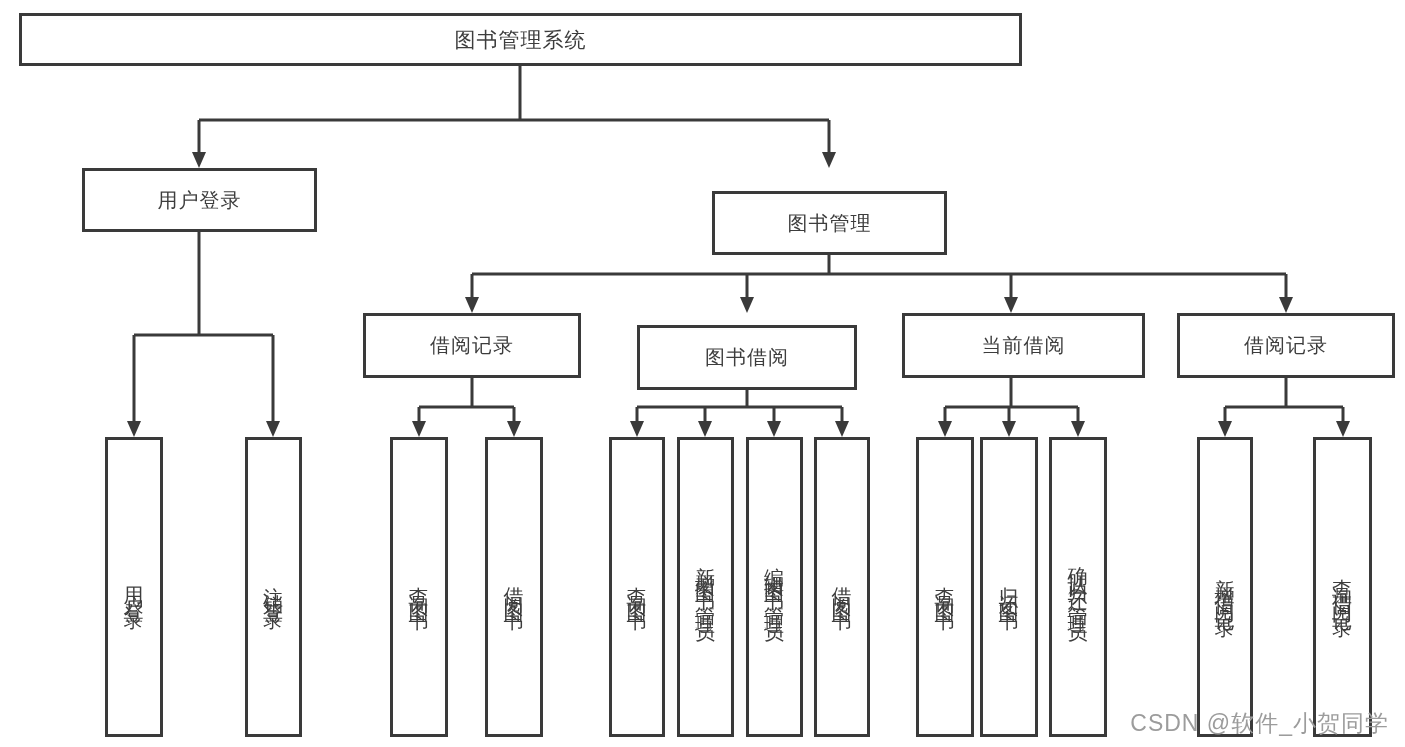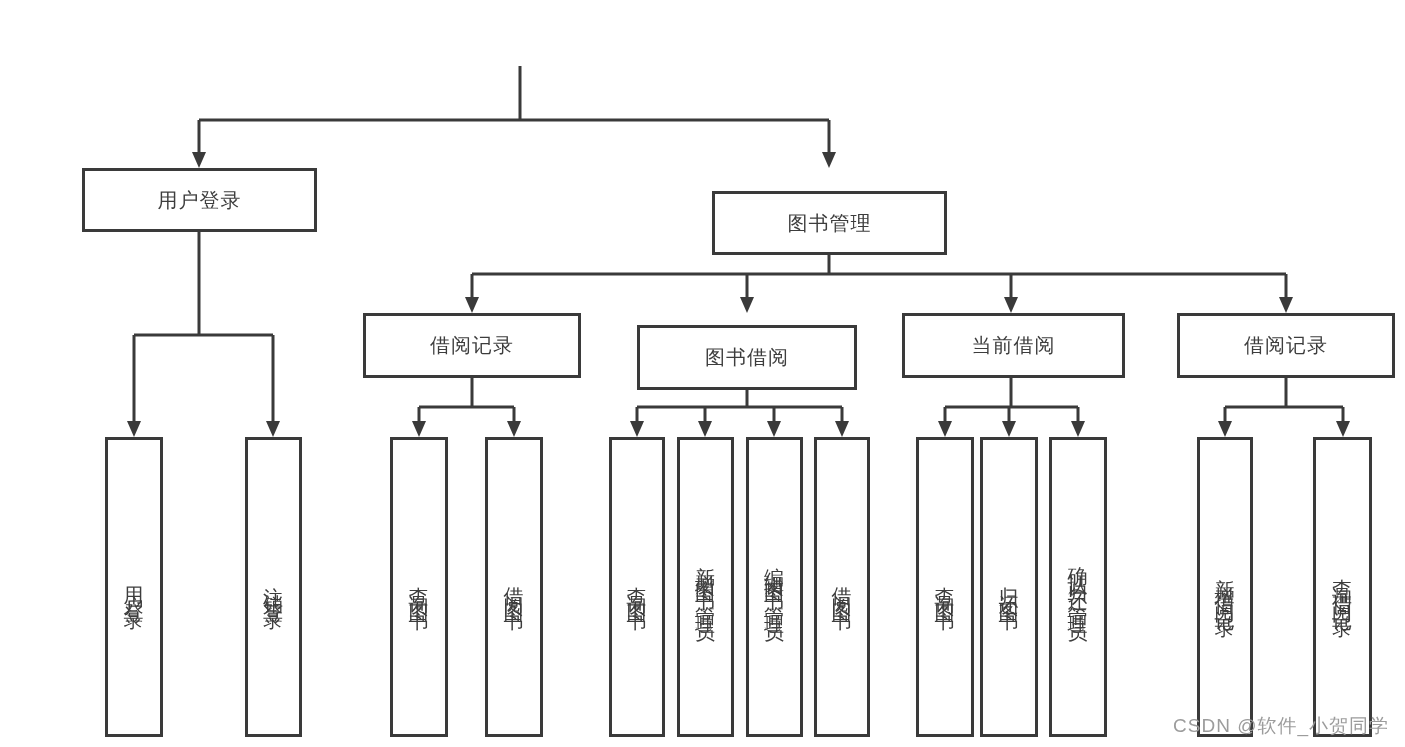--- a/index.html
+++ b/index.html
@@ -66,21 +66,21 @@
     letter-spacing: 8px;
     line-height: 1;
     z-index: 2;
   }
 
   .watermark {
     position: absolute;
     right: 16px;
     bottom: 8px;
     color: var(--watermark);
-    font-size: 19px;
+    font-size: 23px;
     letter-spacing: 1px;
     white-space: nowrap;
     z-index: 5;
   }
 </style>
 </head>
 <body>
 
 <div class="canvas">
 
@@ -115,27 +115,28 @@
       M698 421 L712 421 L705 437 Z
       M767 421 L781 421 L774 437 Z
       M835 421 L849 421 L842 437 Z
       M938 421 L952 421 L945 437 Z
       M1002 421 L1016 421 L1009 437 Z
       M1071 421 L1085 421 L1078 437 Z
       M1218 421 L1232 421 L1225 437 Z
       M1336 421 L1350 421 L1343 437 Z"></path>
   </svg>
 
+  <div class="hbox root" style="left:19px; top:13px; width:1003px; height:53px;">图书管理系统</div>
 
   <div class="hbox" style="left:82px; top:168px; width:235px; height:64px;">用户登录</div>
   <div class="hbox" style="left:712px; top:168px; width:235px; height:64px;margin-top:23px;">图书管理</div>
 
   <div class="hbox" style="left:363px; top:313px; width:218px; height:65px;">借阅记录</div>
   <div class="hbox" style="left:637px; top:313px; width:220px; height:65px;margin-top:12px;">图书借阅</div>
-  <div class="hbox" style="left:902px; top:313px; width:223px; height:65px;">当前借阅</div>
+  <div class="hbox" style="left:902px; top:313px; width:243px; height:65px;">当前借阅</div>
   <div class="hbox" style="left:1177px; top:313px; width:218px; height:65px;">借阅记录</div>
 
   <div class="vbox" style="left:105px; width:58px;">用户登录</div>
   <div class="vbox" style="left:245px; width:57px;">注销登录</div>
 
   <div class="vbox" style="left:390px; width:58px;">查询图书</div>
   <div class="vbox" style="left:485px; width:58px;">借阅图书</div>
 
   <div class="vbox" style="left:609px; width:56px;">查询图书</div>
   <div class="vbox" style="left:677px; width:57px;">新增图书（管理员）</div>

